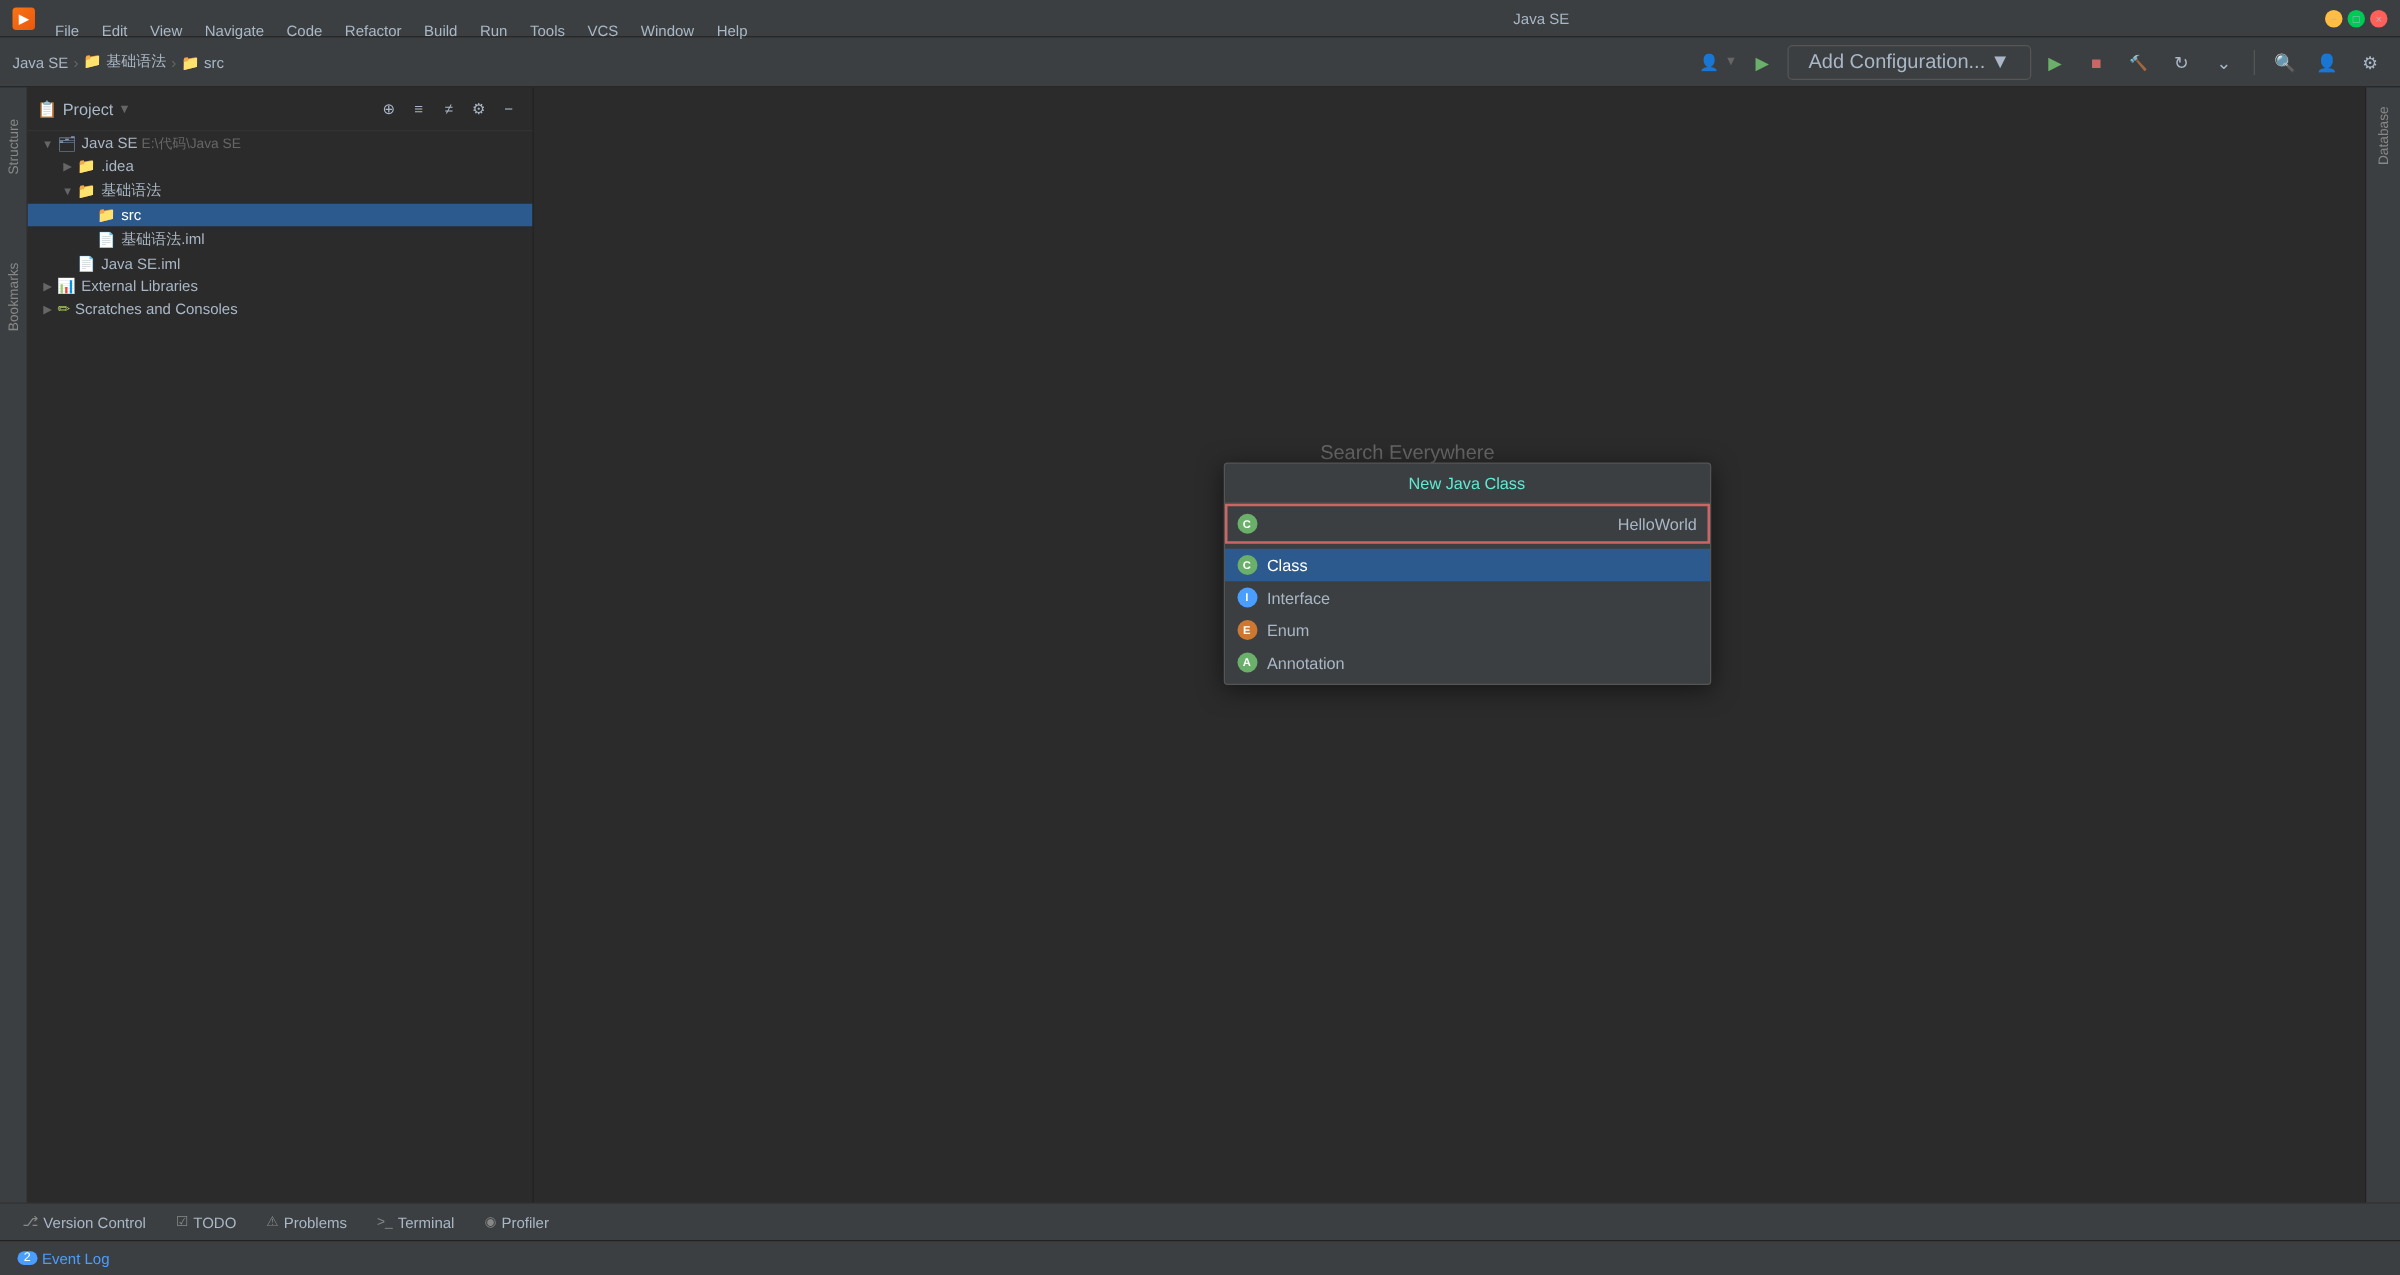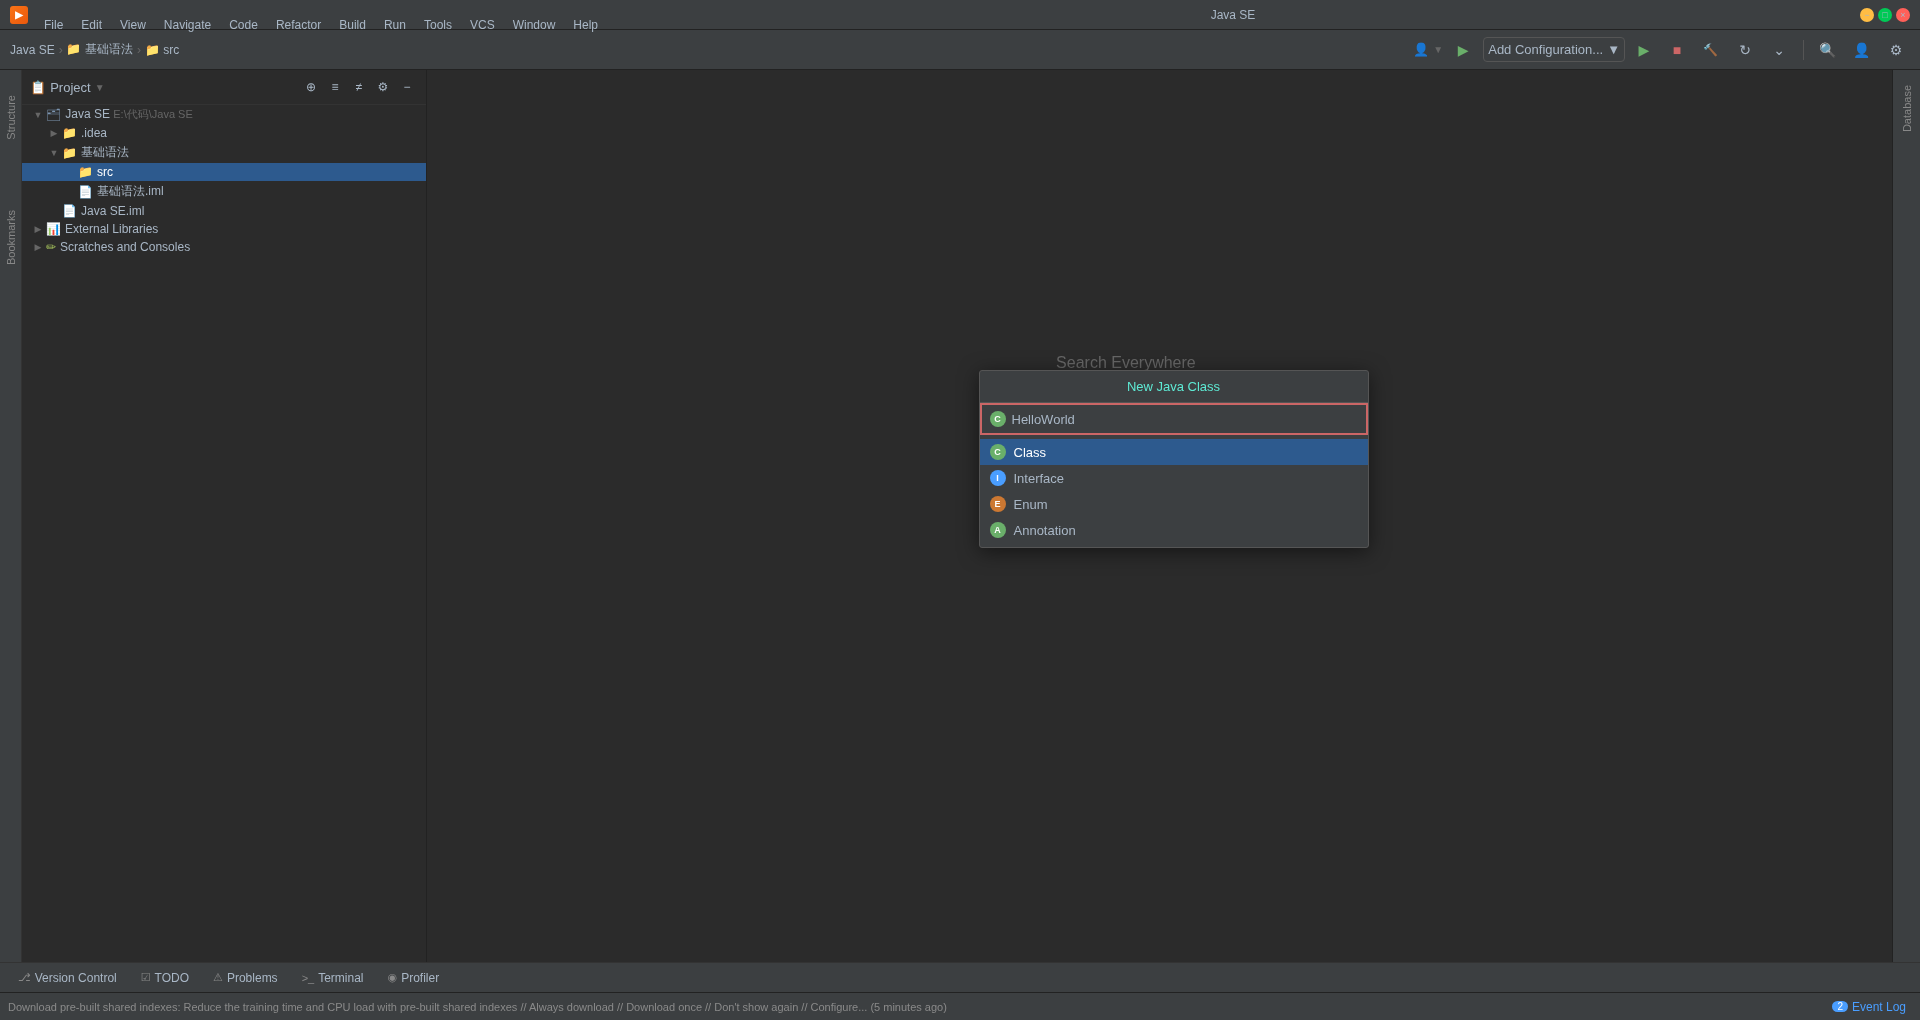--- a/index.html
+++ b/index.html
@@ -114,24 +114,24 @@
       display: flex;
       align-items: center;
       justify-content: center;
       border-radius: 3px;
       font-size: 14px;
     }
     #add-config-btn {
       background: #3c3f41;
       border: 1px solid #555;
       color: #a9b7c6;
-      padding: 4px 4px;
+      padding: 4px 16px;
       border-radius: 4px;
       cursor: pointer;
-      font-size: 13px;
+      font-size: 16px;
       display: flex;
       gap: 4px;
     }
 
     
     #main {
       display: flex;
       width: 100%;
       height: calc(1020px - 30px - 40px - 30px - 28px);
     }
@@ -268,20 +268,21 @@
       margin-right: 6px;
       font-size: 14px;
     }
     #dialog-input {
       background: transparent;
       border: none;
       outline: none;
       color: #a9b7c6;
       font-size: 13px;
       flex: 1;
+      text-align: right;
     }
     #dialog-options {
       padding: 4px 0;
     }
     .dialog-option {
       display: flex;
       align-items: center;
       padding: 5px 10px;
       cursor: pointer;
       font-size: 13px;
@@ -643,18 +644,17 @@
     <span class="bottom-tool-icon">&gt;_</span>
     <span>Terminal</span>
   </div>
   <div class="bottom-tool-btn">
     <span class="bottom-tool-icon">◉</span>
     <span>Profiler</span>
   </div>
 </div>
 
 <div id="statusbar">
-  <span id="statusbar-notification">Download pre-built shared indexes: Reduce the training time and CPU load with pre-built shared indexes // Always download // Download once // Don't show again // Configure... (5 minutes ago)</span>
   <div id="event-log-btn">
     <span class="event-badge">2</span>
     <span>Event Log</span>
   </div>
 </div>
 
 </body></html>

